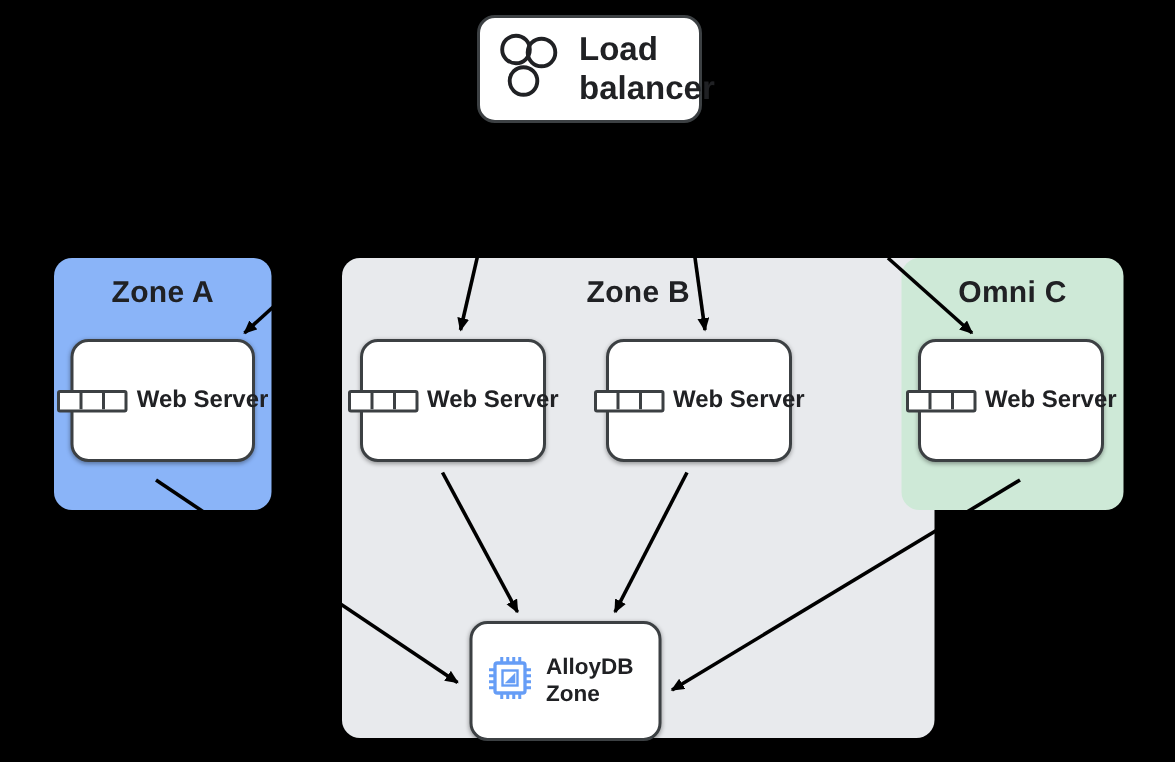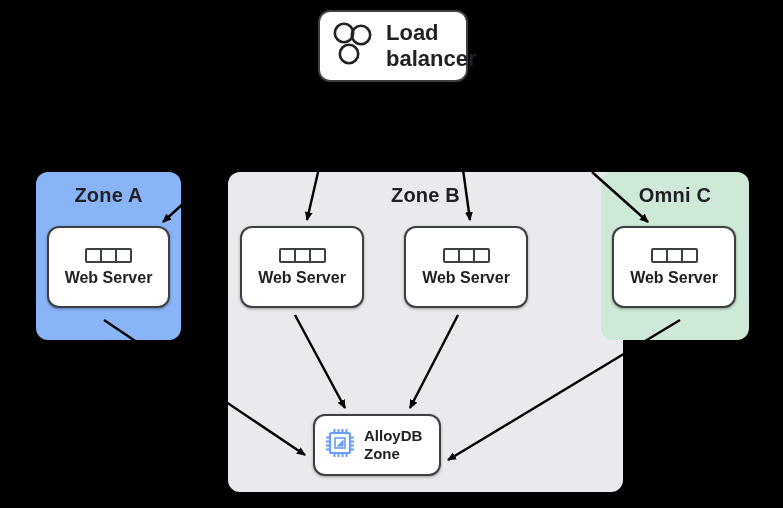--- a/index.html
+++ b/index.html
@@ -68,21 +68,21 @@
     box-sizing: border-box;
     display: flex;
     align-items: center;
     justify-content: center;
     z-index: 4;
     box-shadow: 0 1px 3px rgba(0,0,0,0.35);
   }
 
   .server-inner {
     display: flex;
-    flex-direction: column;
+    flex-direction: row;
     align-items: center;
     justify-content: center;
     gap: 6px;
   }
   .server-label {
     font-size: 16px;
     font-weight: bold;
     color: #202124;
     white-space: nowrap;
   }
@@ -120,21 +120,21 @@
     font-size: 22px;
     font-weight: bold;
     color: #202124;
     line-height: 1.18;
     text-align: left;
   }
 
   
   #alloydb {
     left: 313px; top: 414px;
-    width: 128px; height: 62px;
+    width: 128px; height: 80px;
     justify-content: flex-start;
     padding-left: 10px;
     gap: 9px;
   }
   .db-text {
     font-size: 15px;
     font-weight: bold;
     color: #202124;
     line-height: 1.2;
     text-align: left;

